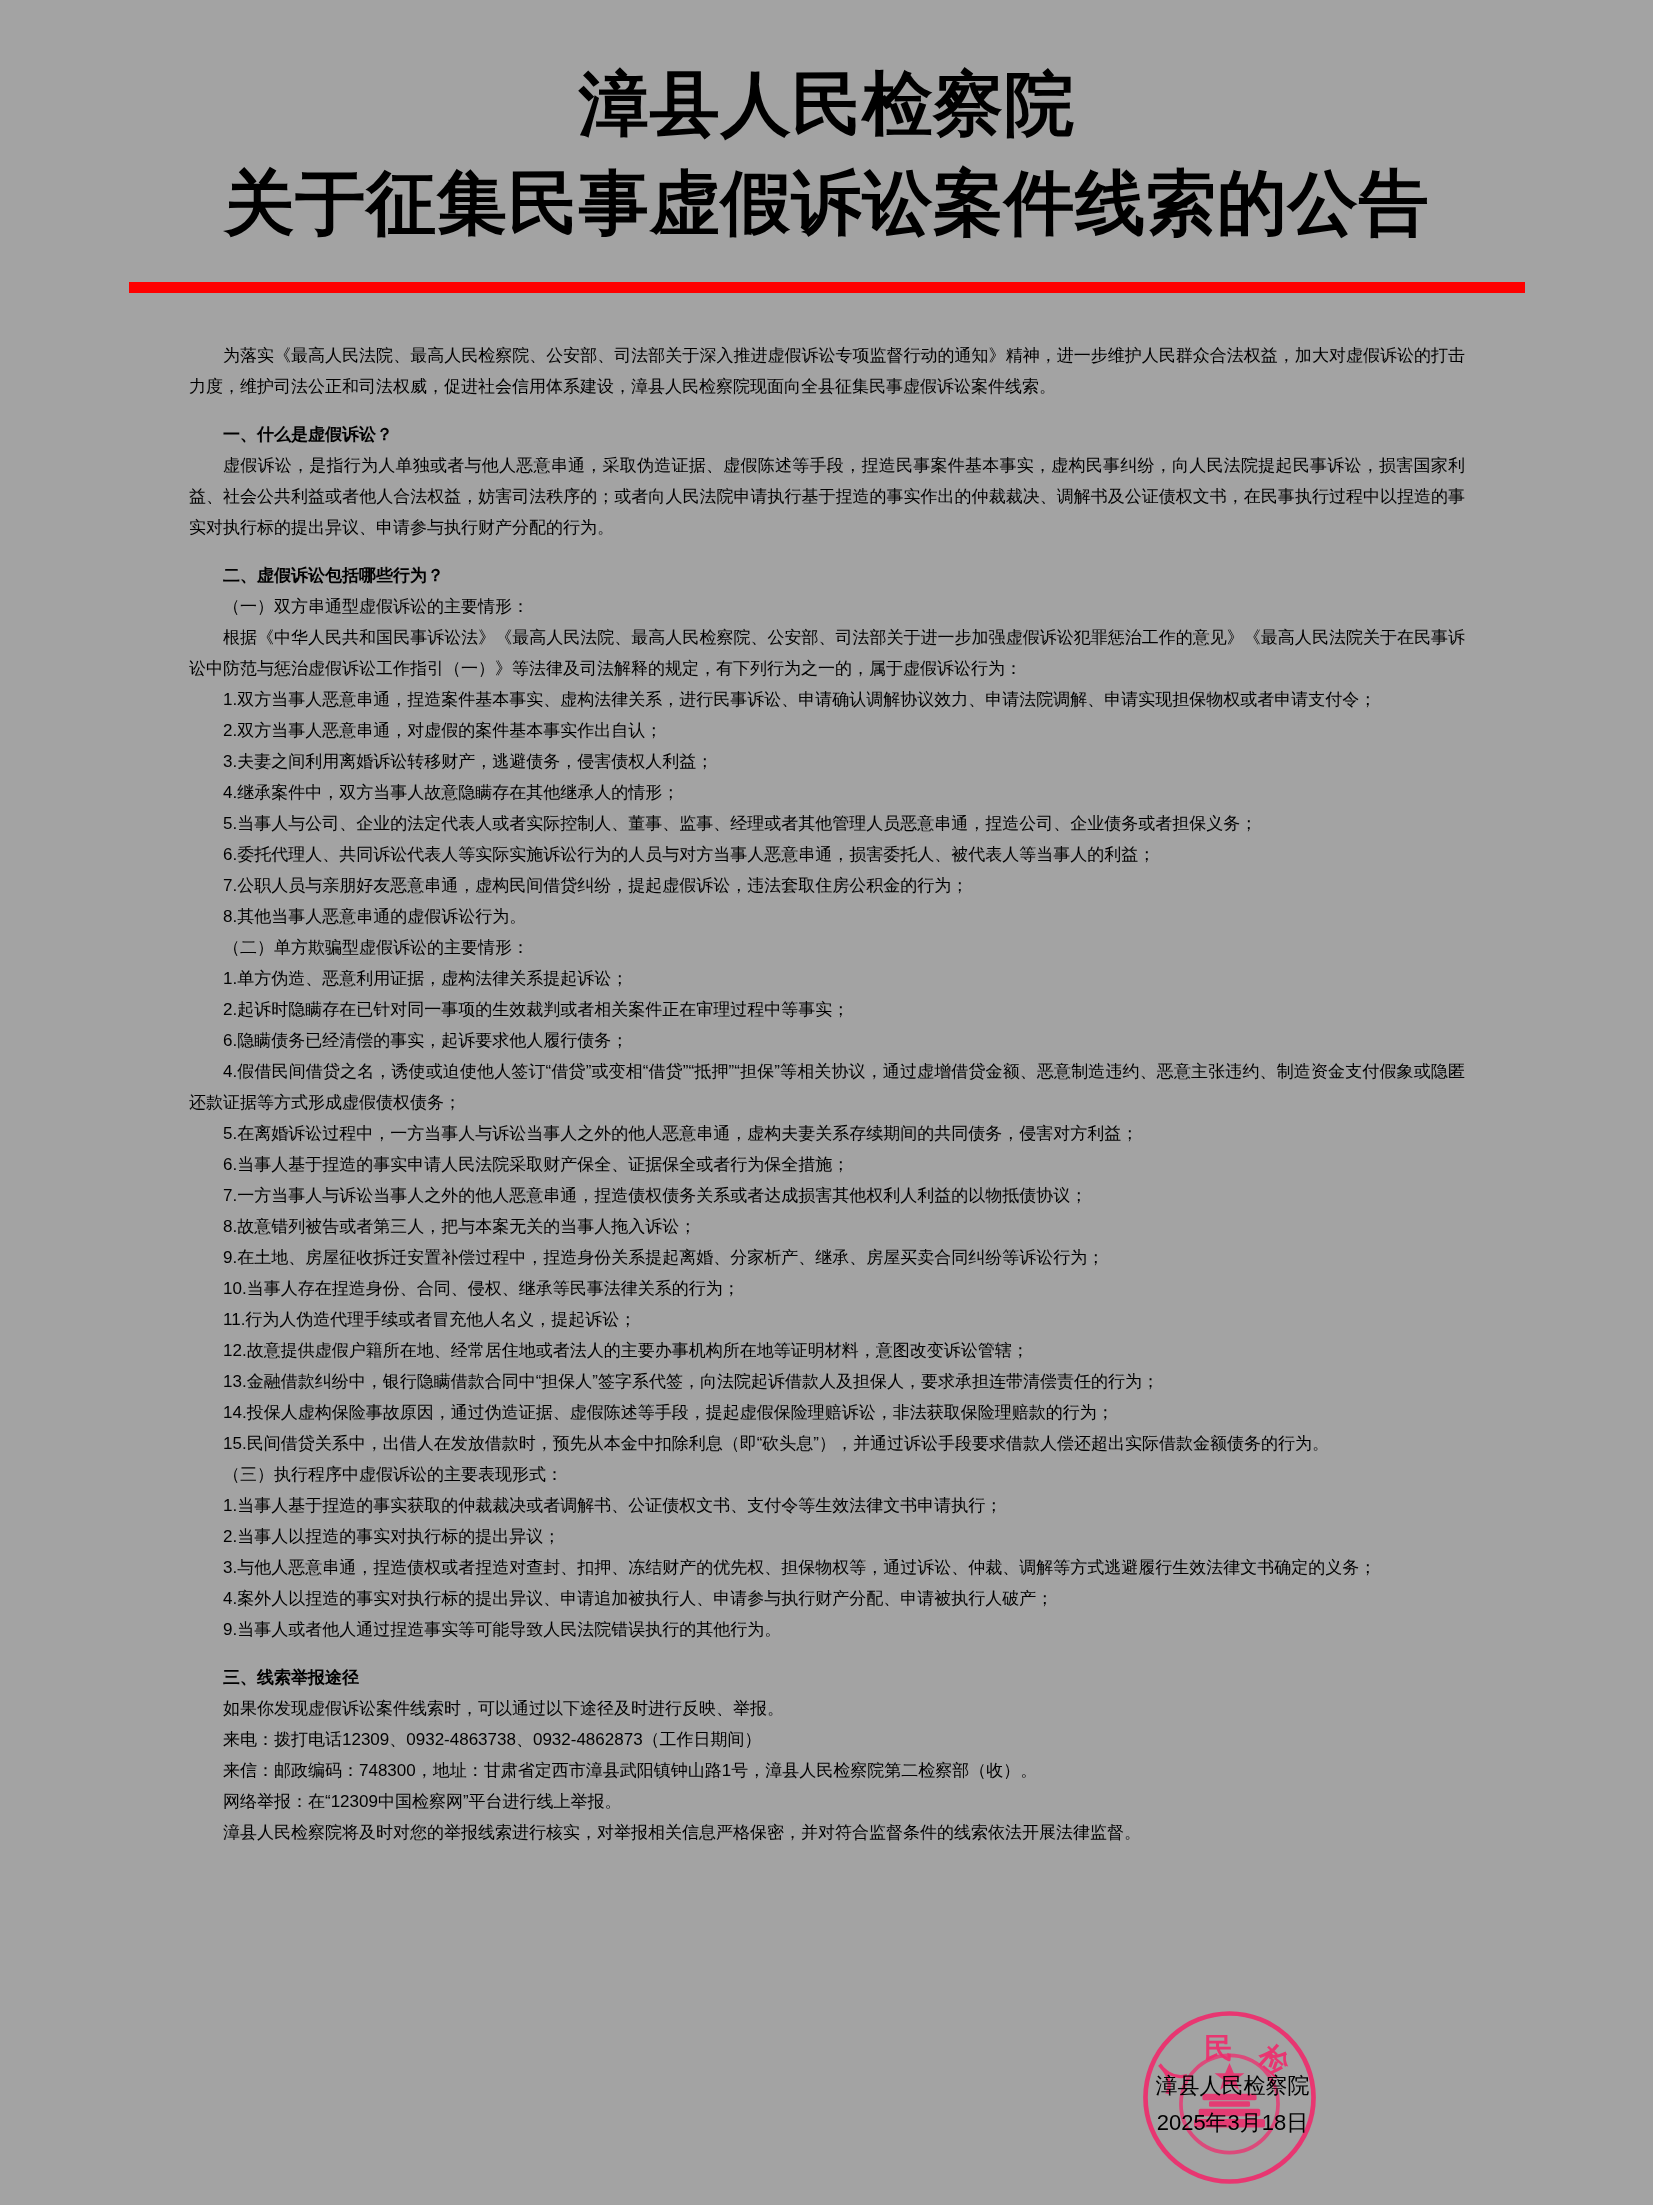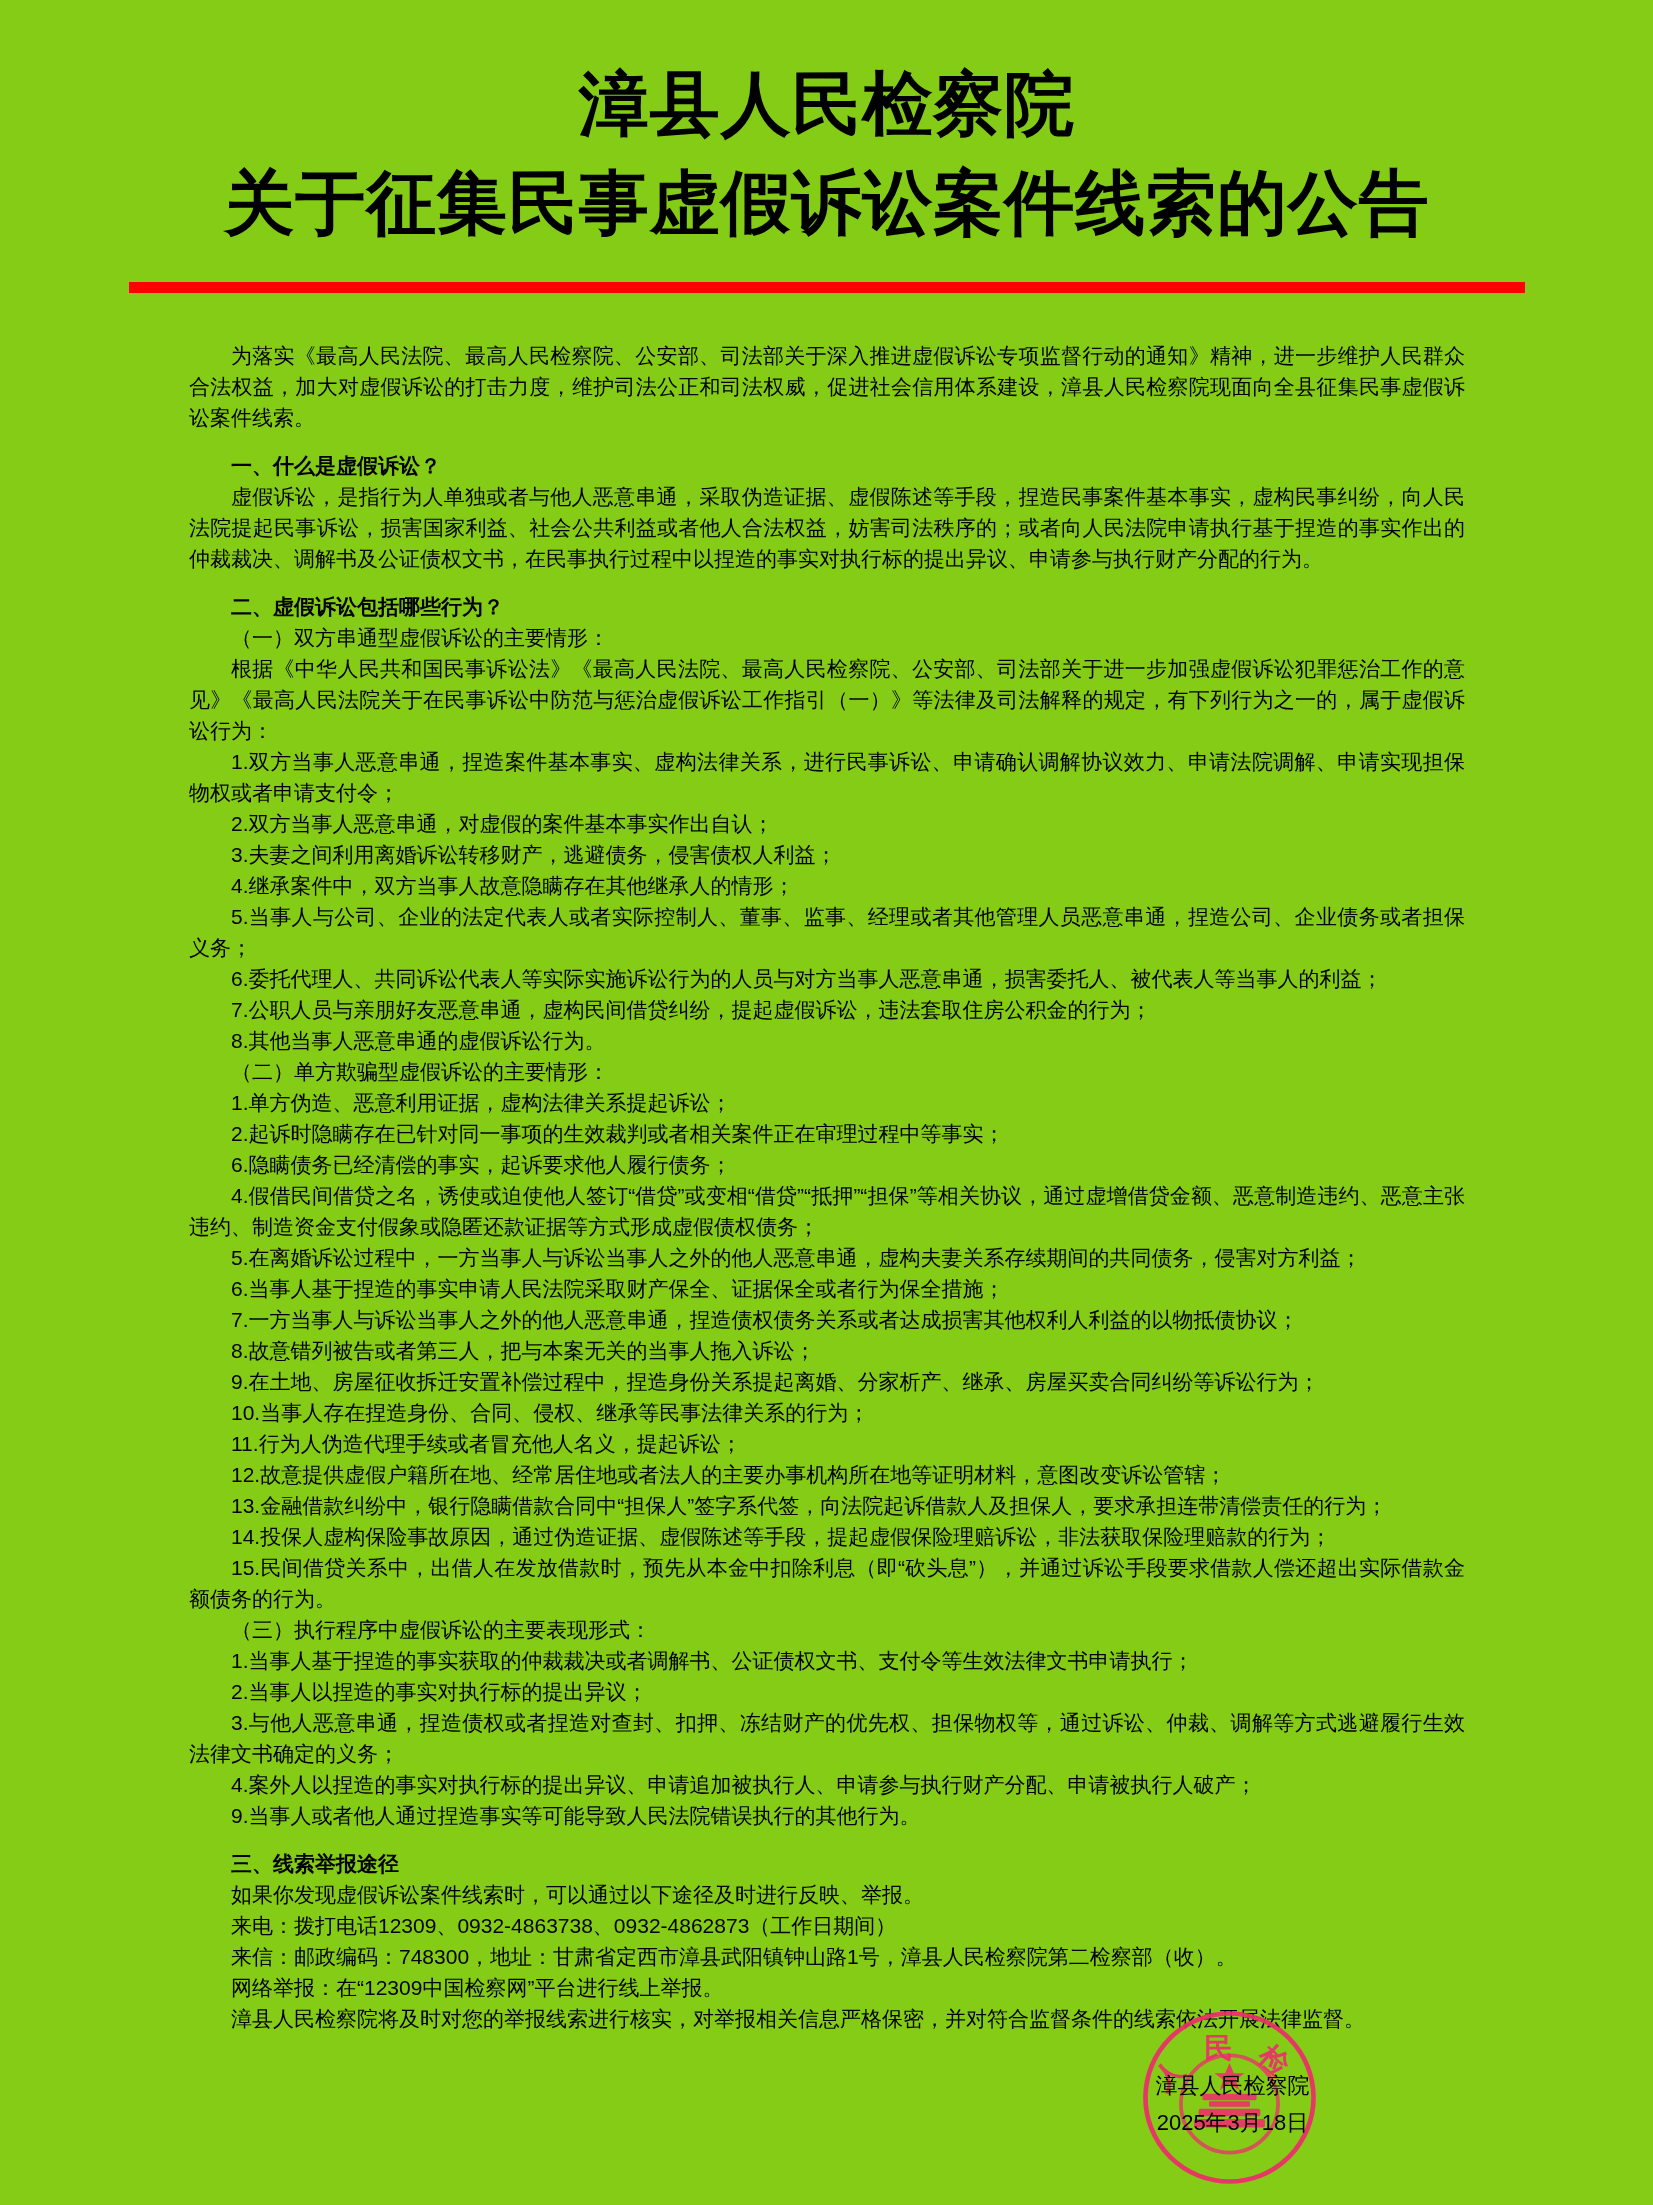--- a/index.html
+++ b/index.html
@@ -1,20 +1,20 @@
 <!DOCTYPE html>
 <html style="font-size:7.5px"><head>
 <meta charset="utf-8">
 <style>
   html,body{margin:0;padding:0;background:#ffffff;}
   .page{
     position:relative;
     width:1654px;
     height:2205px;
-    background:#84cc16;
+    background:#a3a3a3;
     color:#000;
     font-family:"Liberation Sans", sans-serif;
     overflow:hidden;
   }
   .titles{
     padding-top:55px;
     text-align:center;
     font-family:"Liberation Serif", serif;
     font-weight:bold;
   }
@@ -25,21 +25,21 @@
     white-space:nowrap;
   }
   .divider{
     width:1396px;
     height:10.7px;
     margin:29px auto 0 auto;
     background:#ff0000;
   }
   .content{
     margin:47px 189px 0 189px;
-    font-size:21px;
+    font-size:17px;
     line-height:31px;
     text-align:justify;
   }
   .content p{
     margin:0;
     padding:0;
     text-indent:2em;
   }
   .content p.heading{
     font-weight:bold;

